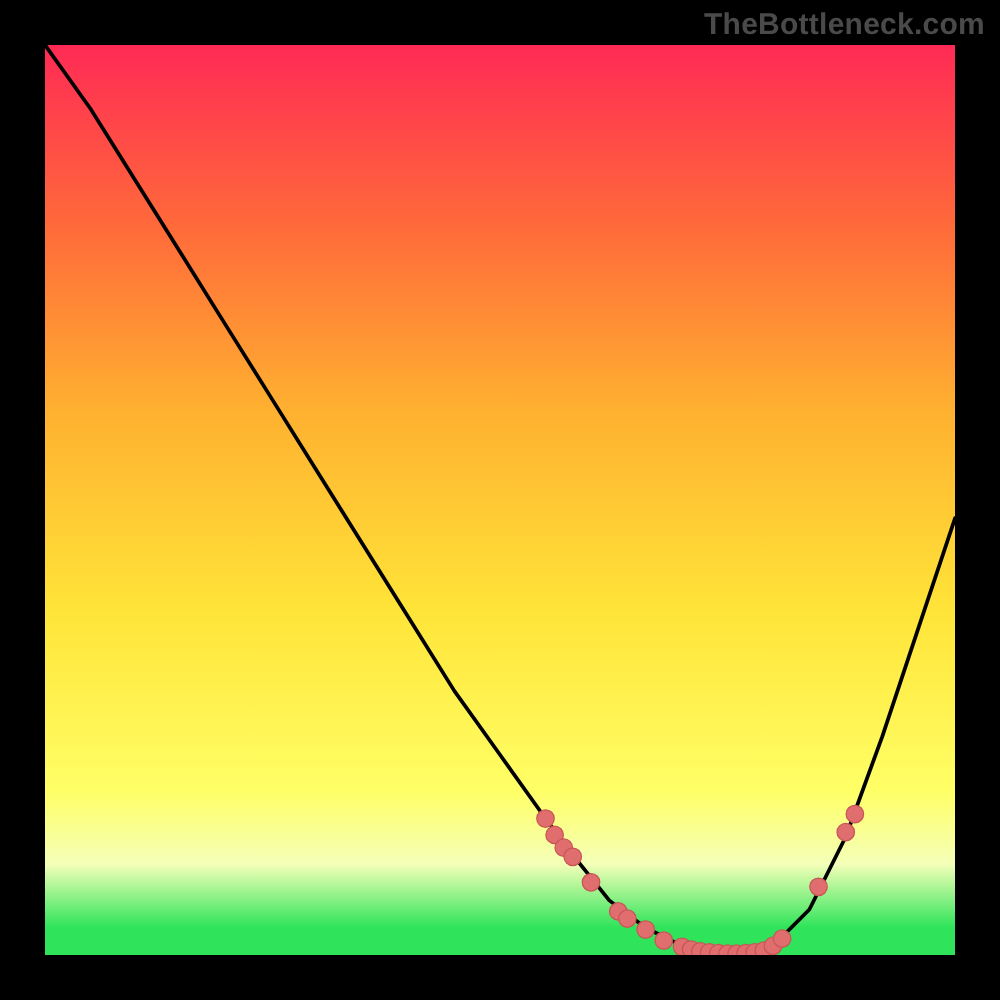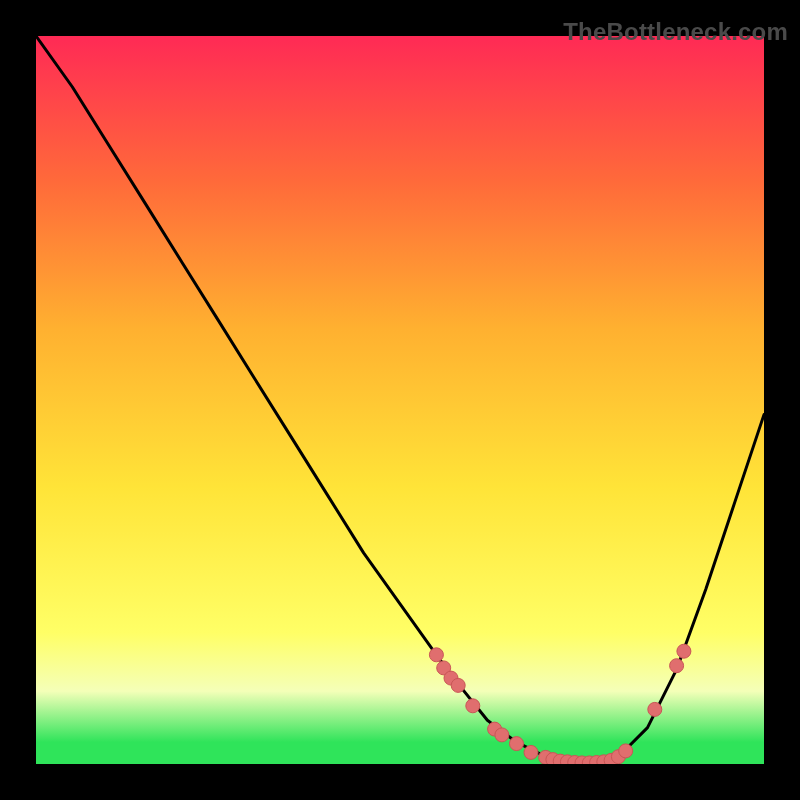--- a/index.html
+++ b/index.html
@@ -13,21 +13,20 @@
   .watermark {
     position: absolute;
     top: 6px;
     right: 12px;
     color: #4a4a4a;
     font-family: Arial, Helvetica, sans-serif;
     font-size: 24px;
     font-weight: bold;
     letter-spacing: 0.2px;
     z-index: 10;
-    margin-top: 12px;
   }
   .plot {
     position: absolute;
     left: 36px;
     top: 36px;
     width: 728px;
     height: 728px;
   }
   .plot svg { display: block; }
 </style>

